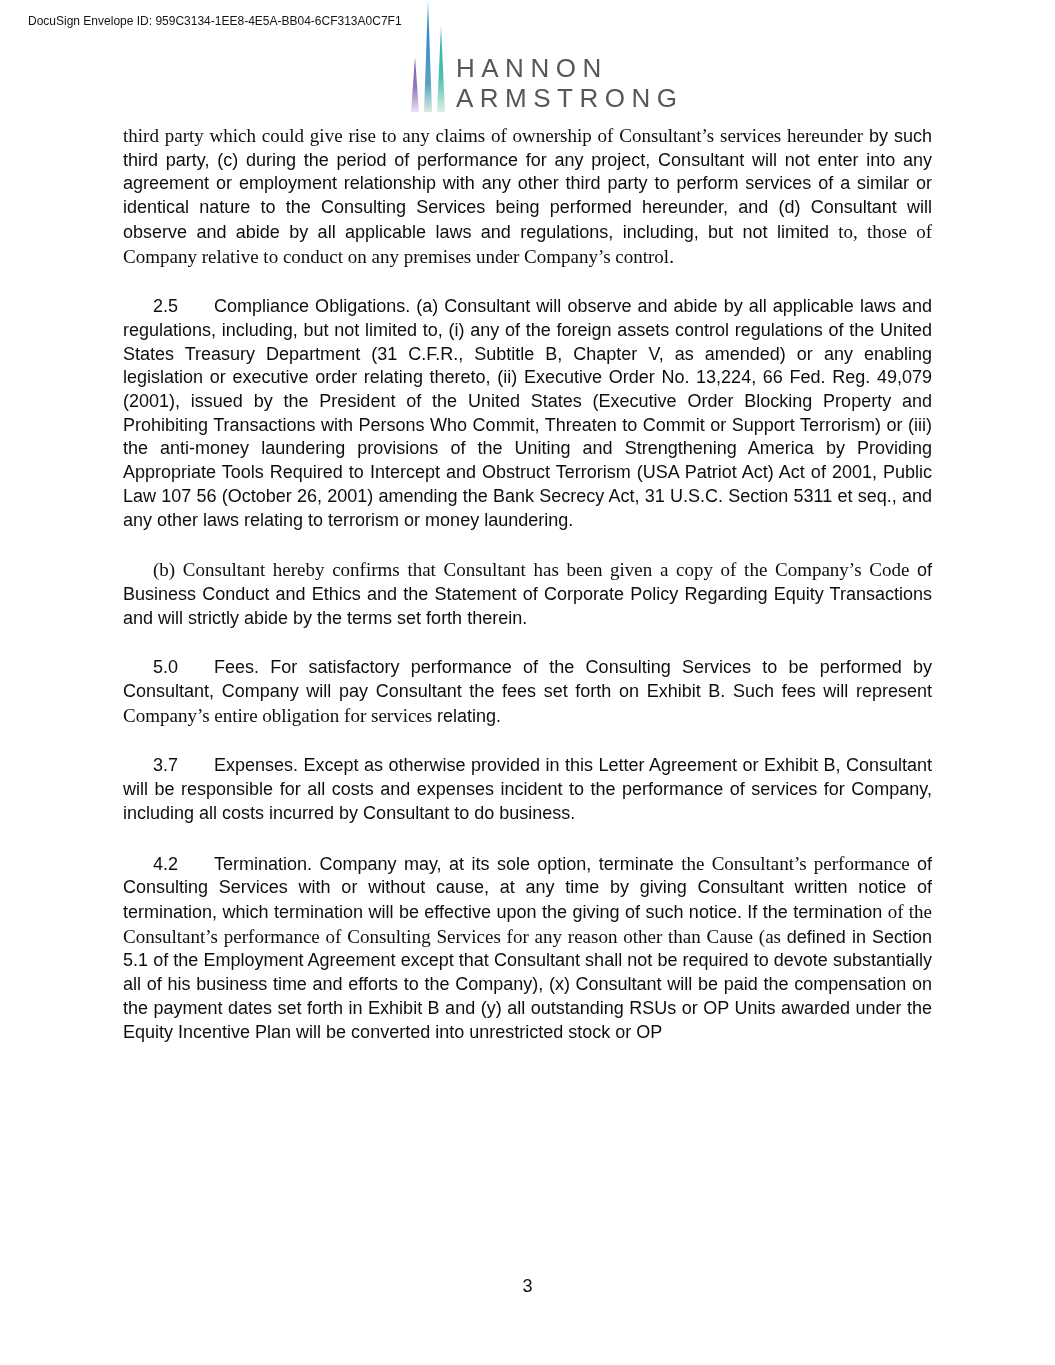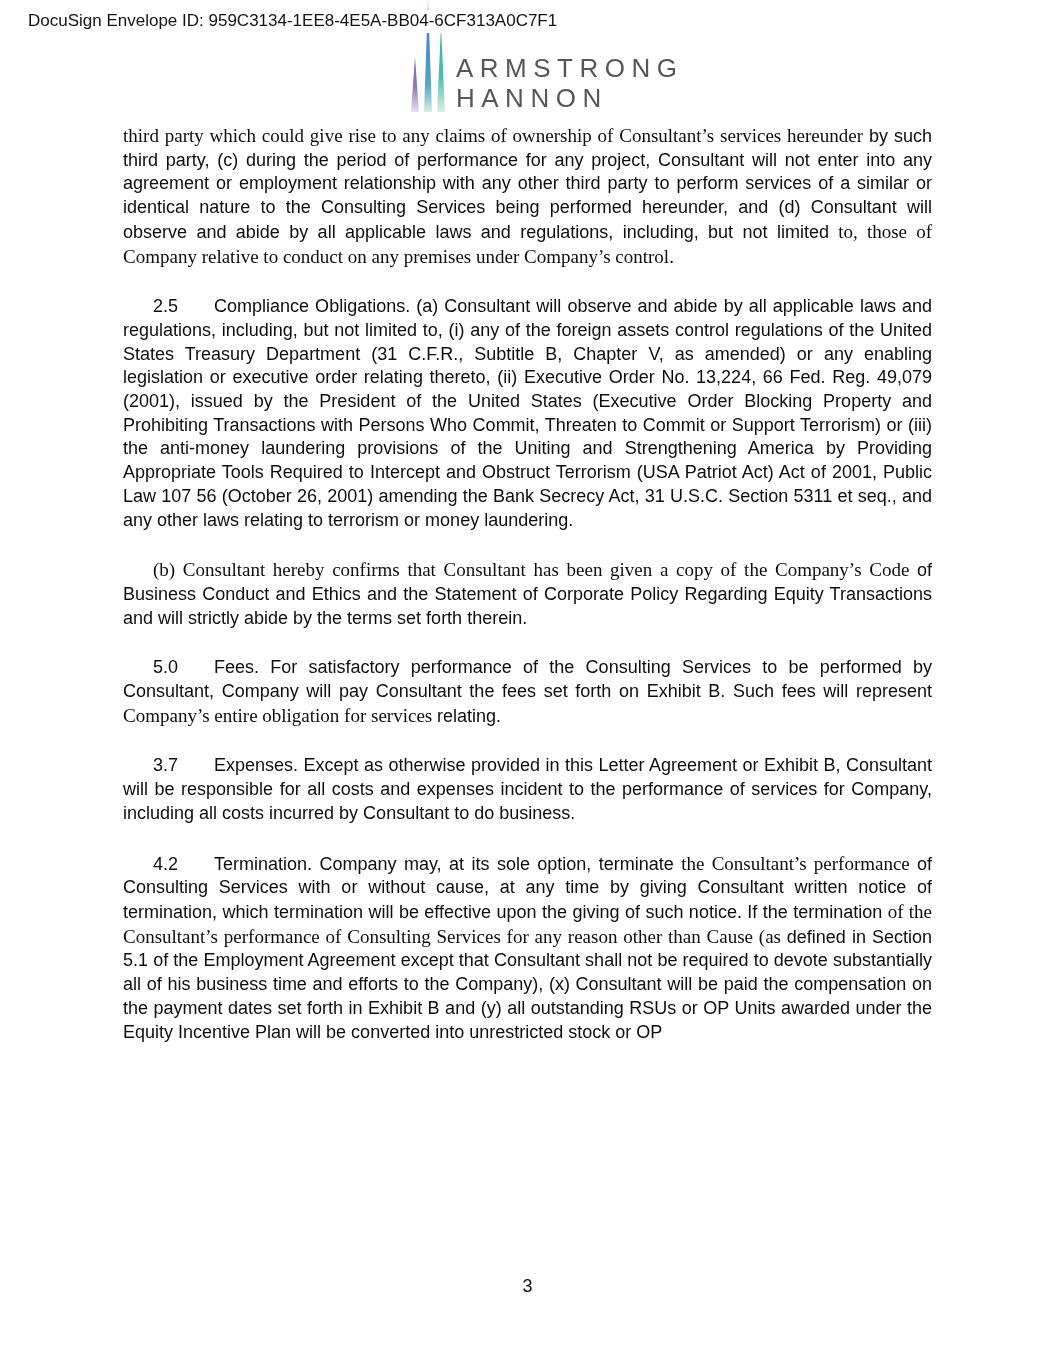--- a/index.html
+++ b/index.html
@@ -13,21 +13,21 @@
     overflow: hidden;
   }
 
   
   .ds-header {
     position: absolute;
     top: 10px;
     left: 28px;
     z-index: 3;
     background: #ffffff;
-    font-size: 17px;
+    font-size: 12px;
     line-height: 20px;
     padding: 1px 10px 2px 0;
     color: #141414;
     white-space: nowrap;
   }
 
   
   .logo { position: absolute; top: 0; left: 408px; z-index: 1; width: 260px; height: 118px; }
   .logo-bars { position: absolute; top: 0; left: 0; }
   .logo-text {
@@ -91,22 +91,22 @@
           <stop offset="0%" stop-color="#27b1b4"></stop>
           <stop offset="60%" stop-color="#4fbfae"></stop>
           <stop offset="100%" stop-color="#ddf0e6"></stop>
         </linearGradient>
       </defs>
       <polygon points="3,112 7,57 11,112" fill="url(#gPurple)"></polygon>
       <polygon points="16,112 20,0 24,112" fill="url(#gBlue)"></polygon>
       <polygon points="29,112 33,26 37,112" fill="url(#gTeal)"></polygon>
     </svg>
     <div class="logo-text">
+      <div>HANNON</div>
       <div>ARMSTRONG</div>
-      <div>HANNON</div>
     </div>
   </div>
 
   <div class="ds-header">DocuSign Envelope ID: 959C3134-1EE8-4E5A-BB04-6CF313A0C7F1</div>
 
   <div class="doc-body">
 
     <p><span class="serif">third party which could give rise to any claims of ownership of Consultant’s services hereunder </span><span>by such third party, (c) during the period of performance for any project, Consultant will not enter into any agreement or employment relationship with any other third party to perform services of a similar or identical nature to the Consulting Services being performed hereunder, and (d) Consultant will observe and abide by all applicable laws and regulations, including, but not limited </span><span class="serif">to, those of Company relative to conduct on any premises under Company’s control.</span></p>
 
     <p class="indented"><span>2.5</span><span class="tab"></span><span>Compliance Obligations.  (a) Consultant will observe and abide by all applicable laws and regulations, including, but not limited to, (i) any of the foreign assets control regulations of the United States Treasury Department (31 C.F.R., Subtitle B, Chapter V, as amended) or any enabling legislation or executive order relating thereto, (ii) Executive Order No. 13,224, 66 Fed. Reg. 49,079 (2001), issued by the President of the United States (Executive Order Blocking Property and Prohibiting Transactions with Persons Who Commit, Threaten to Commit or Support Terrorism) or (iii) the anti-money laundering provisions of the Uniting and Strengthening America by Providing Appropriate Tools Required to Intercept and Obstruct Terrorism (USA Patriot Act) Act of 2001, Public Law 107 56 (October 26, 2001) amending the Bank Secrecy Act, 31 U.S.C. Section 5311 et seq., and any other laws relating to terrorism or money laundering.</span></p>

